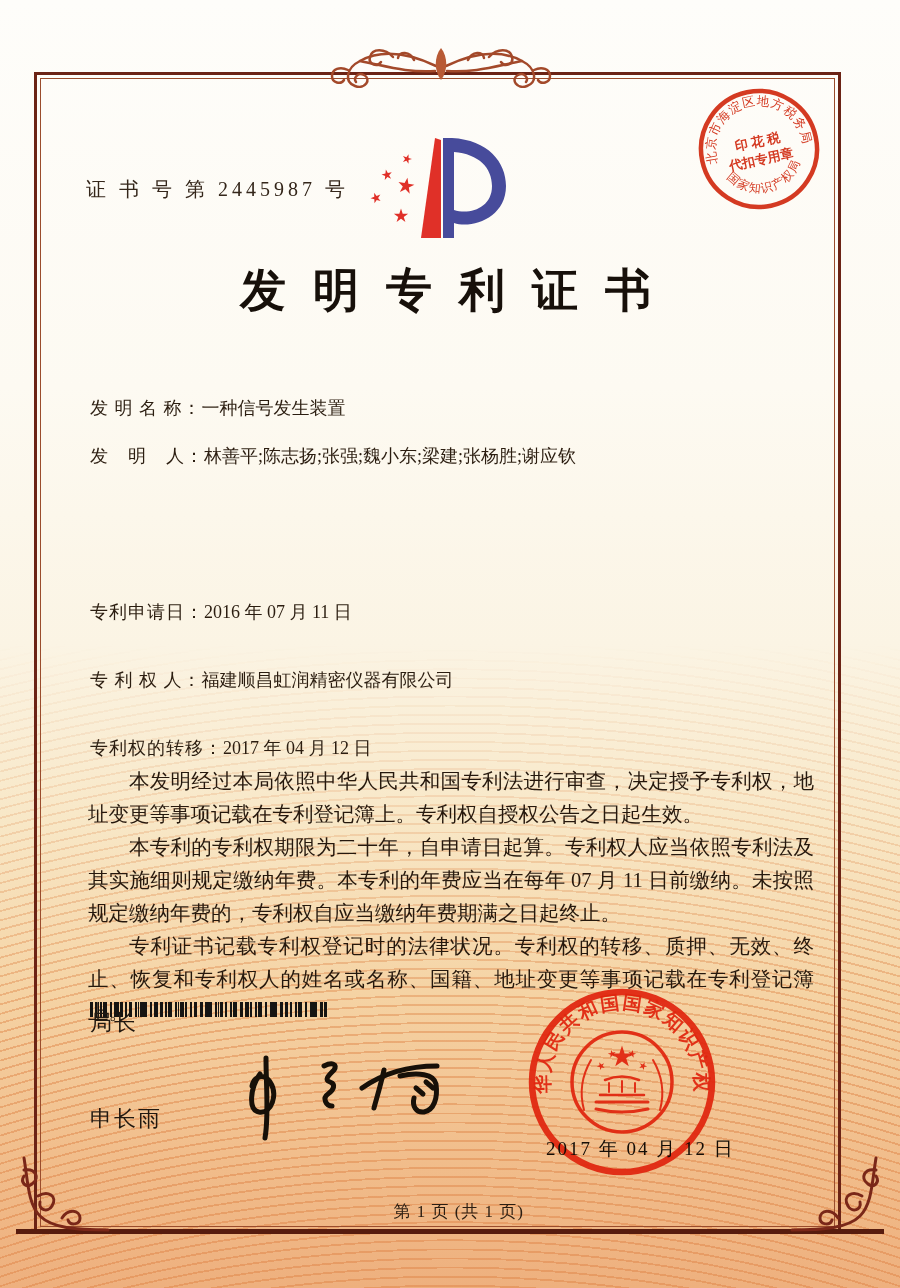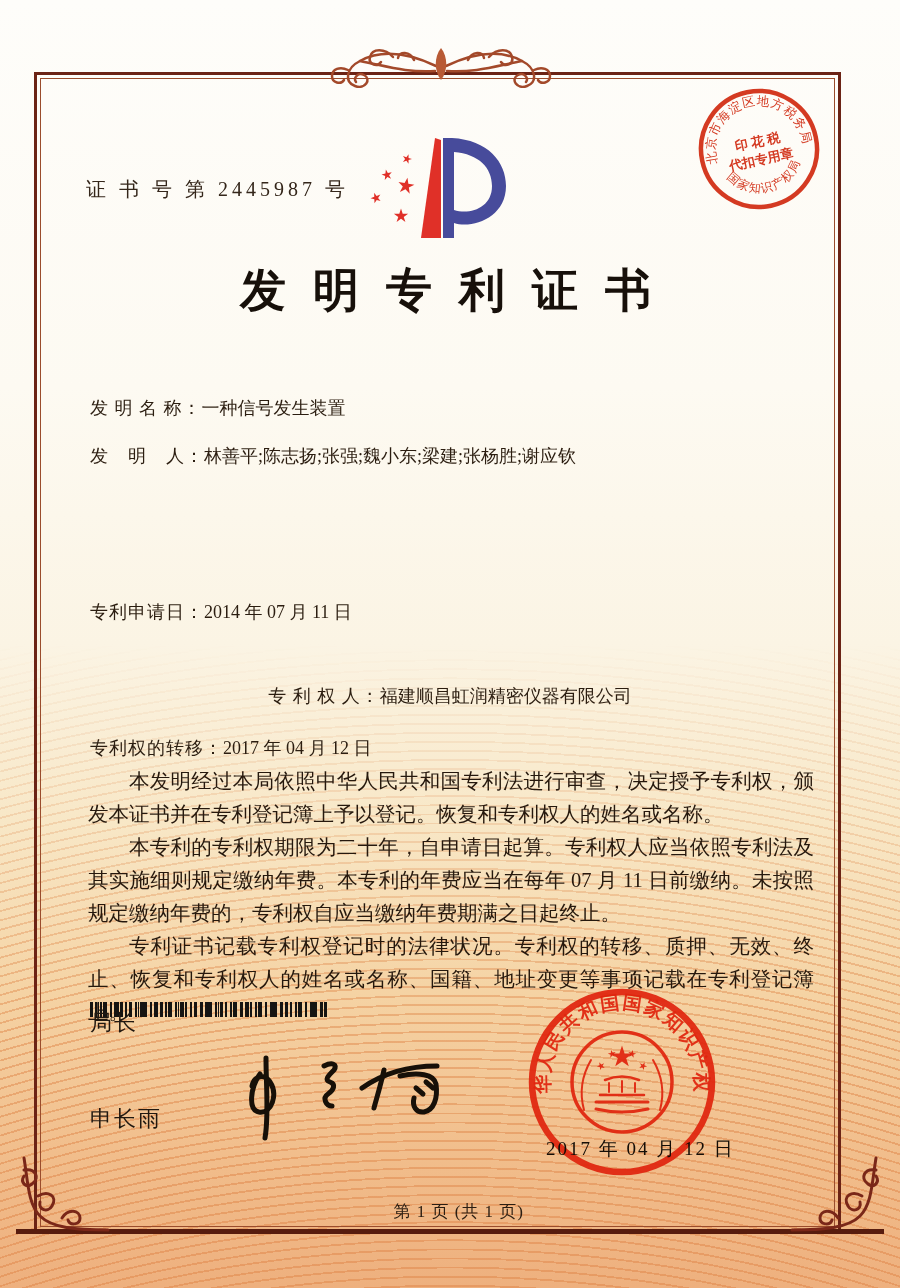--- a/index.html
+++ b/index.html
@@ -125,31 +125,31 @@
 
   <h1 class="title">发明专利证书</h1>
 
   <div class="field" style="top:396px;">
     <span class="lbl">发 明 名 称：</span><span>一种信号发生装置</span>
   </div>
   <div class="field" style="top:444px;">
     <span class="lbl">发　明　人：</span><span>林善平;陈志扬;张强;魏小东;梁建;张杨胜;谢应钦</span>
   </div>
   <div class="field" style="top:600px;">
-    <span class="lbl">专利申请日：</span><span>2014 年 07 月 11 日</span>
-  </div>
-  <div class="field" style="top:684px;text-align:center;">
+    <span class="lbl">专利申请日：</span><span>2016 年 07 月 11 日</span>
+  </div>
+  <div class="field" style="top:668px;">
     <span class="lbl">专 利 权 人：</span><span>福建顺昌虹润精密仪器有限公司</span>
   </div>
   <div class="field" style="top:736px;">
     <span class="lbl">专利权的转移：</span><span>2017 年 04 月 12 日</span>
   </div>
 
   <div class="paras">
-    <p>本发明经过本局依照中华人民共和国专利法进行审查，决定授予专利权，颁发本证书并在专利登记簿上予以登记。恢复和专利权人的姓名或名称。</p>
+    <p>本发明经过本局依照中华人民共和国专利法进行审查，决定授予专利权，地址变更等事项记载在专利登记簿上。专利权自授权公告之日起生效。</p>
     <p>本专利的专利权期限为二十年，自申请日起算。专利权人应当依照专利法及其实施细则规定缴纳年费。本专利的年费应当在每年 07 月 11 日前缴纳。未按照规定缴纳年费的，专利权自应当缴纳年费期满之日起终止。</p>
     <p>专利证书记载专利权登记时的法律状况。专利权的转移、质押、无效、终止、恢复和专利权人的姓名或名称、国籍、地址变更等事项记载在专利登记簿上。</p>
   </div>
 
   <div class="barcode"></div>
 
   <div class="dir-title">局长</div>
   <div class="dir-name">申长雨</div>
 
   <svg class="svg-sign" width="240" height="110" viewBox="0 0 240 110">

